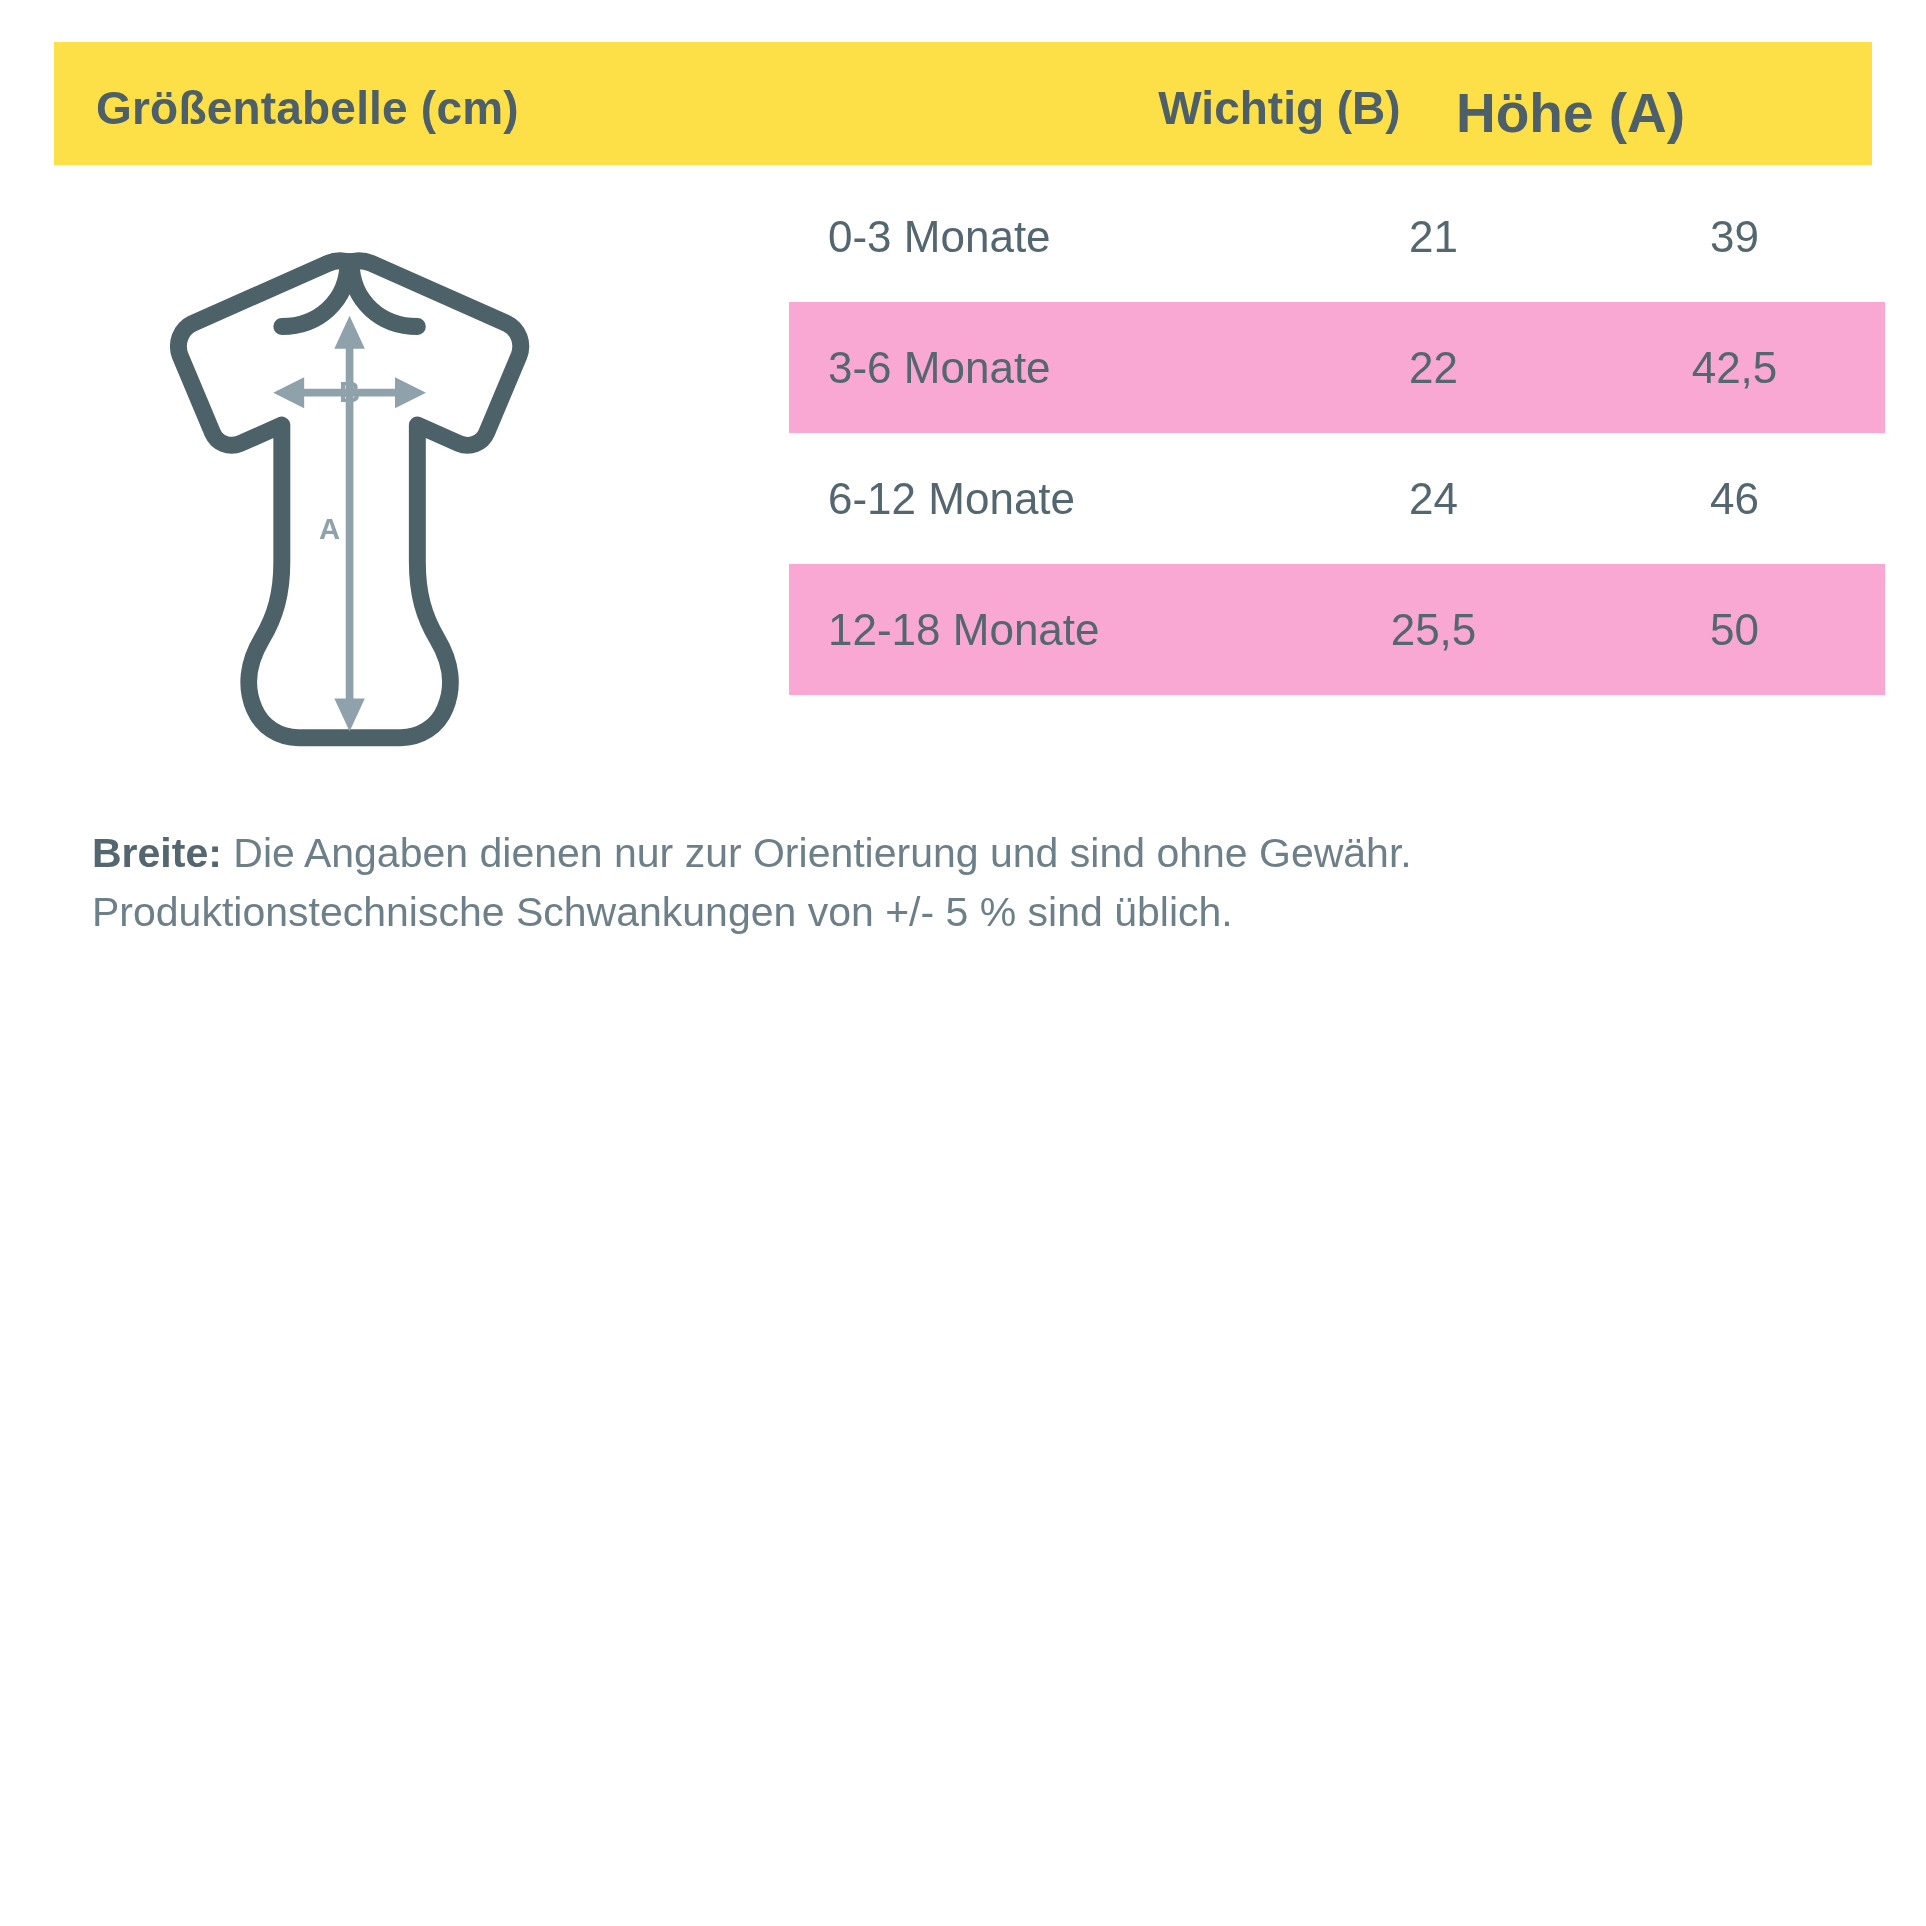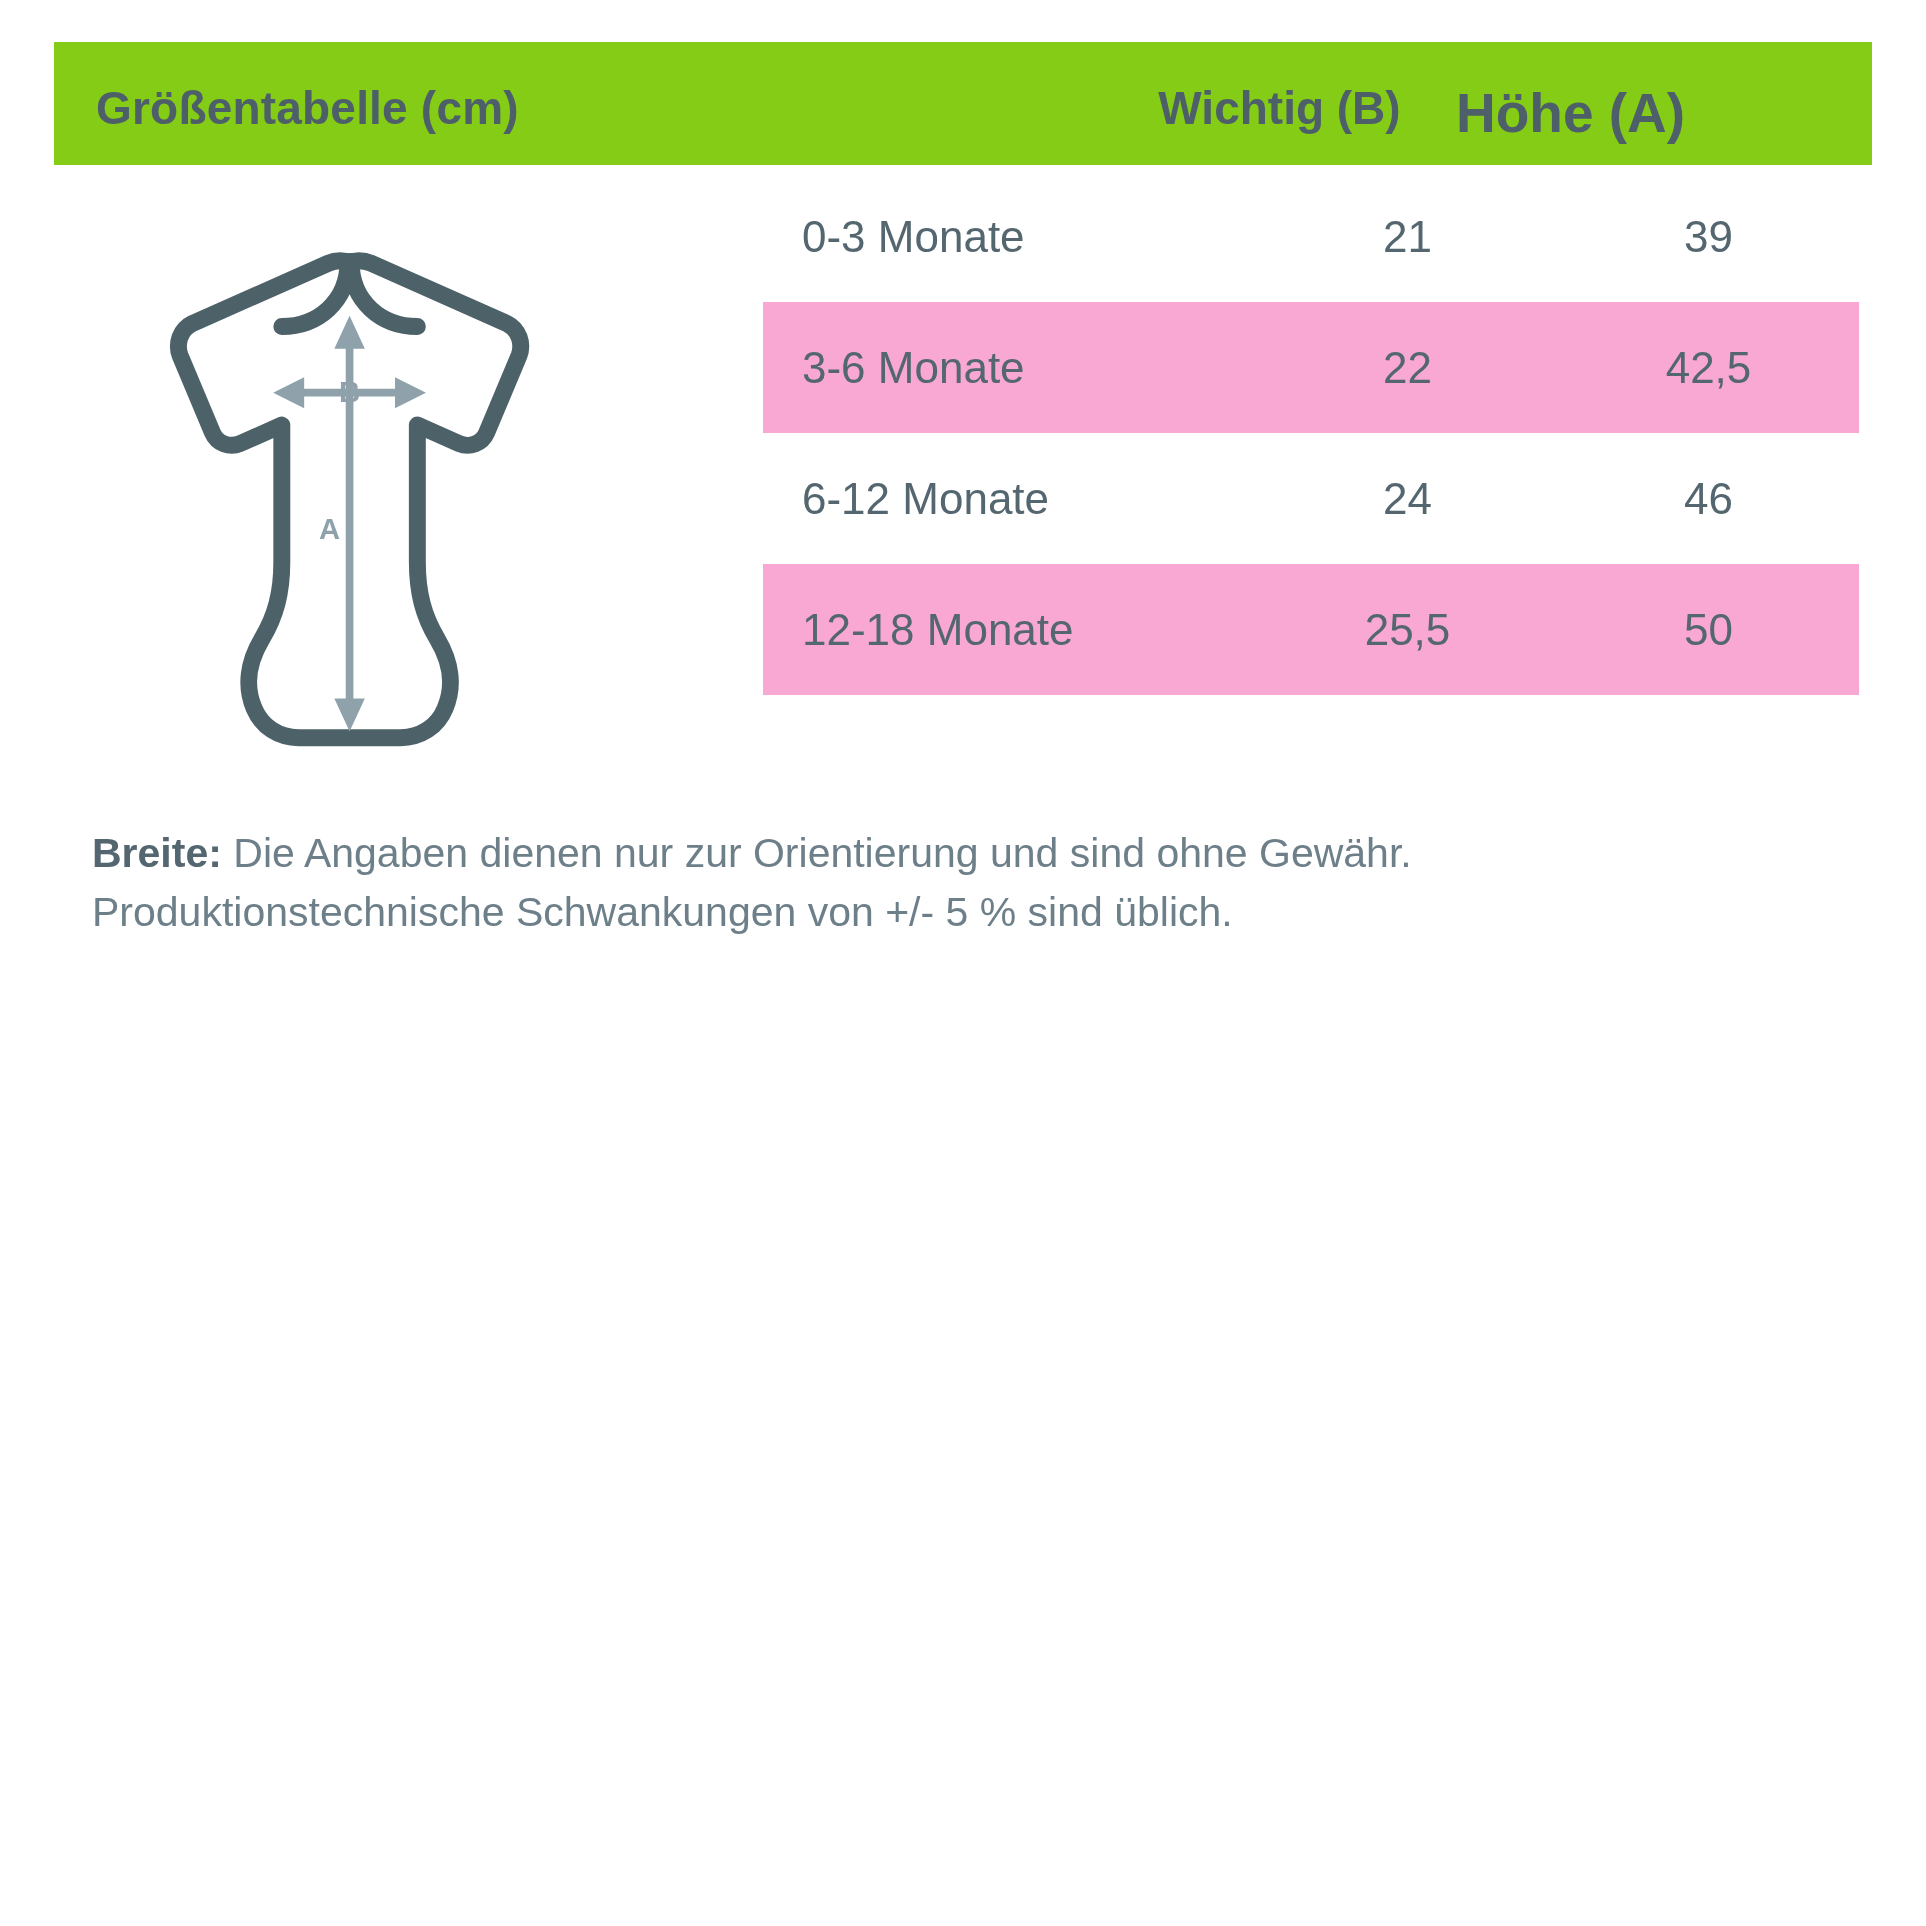--- a/index.html
+++ b/index.html
@@ -21,21 +21,21 @@
     box-sizing: border-box;
   }
 
   
   .header-band {
     position: absolute;
     left: 54px;
     top: 42px;
     width: 1818px;
     height: 123px;
-    background: #84cc16;
+    background: #fde047;
     box-sizing: border-box;
   }
   .header-title {
     position: absolute;
     left: 42px;
     top: 39px;
     font-size: 46px;
     font-weight: bold;
     color: #4d5f69;
     letter-spacing: 0.2px;
@@ -59,21 +59,21 @@
     width: 293px;
     font-size: 55px;
     font-weight: bold;
     color: #4d5f69;
     white-space: nowrap;
   }
 
   
   .size-table {
     position: absolute;
-    left: 763px;
+    left: 789px;
     top: 171px;
     width: 1056px;
     border-collapse: collapse;
     table-layout: fixed;
   }
   .size-table td {
     height: 131px;
     font-size: 44px;
     color: #54666f;
     font-weight: normal;

